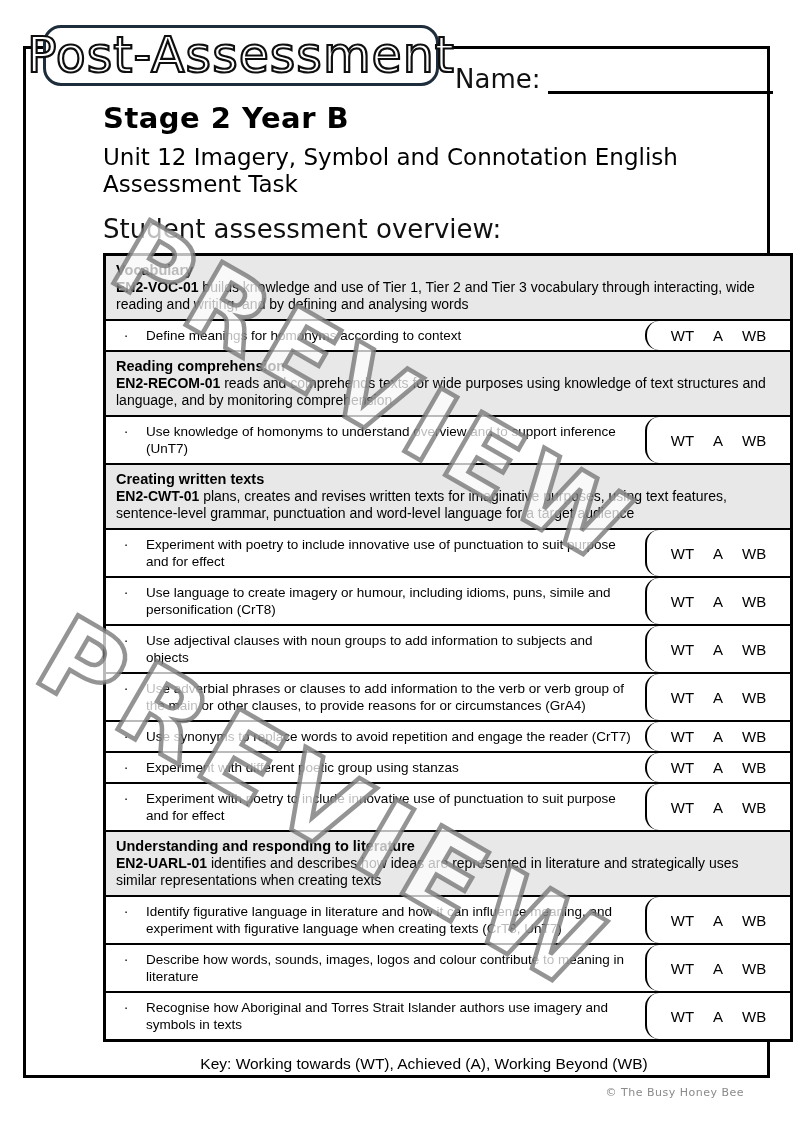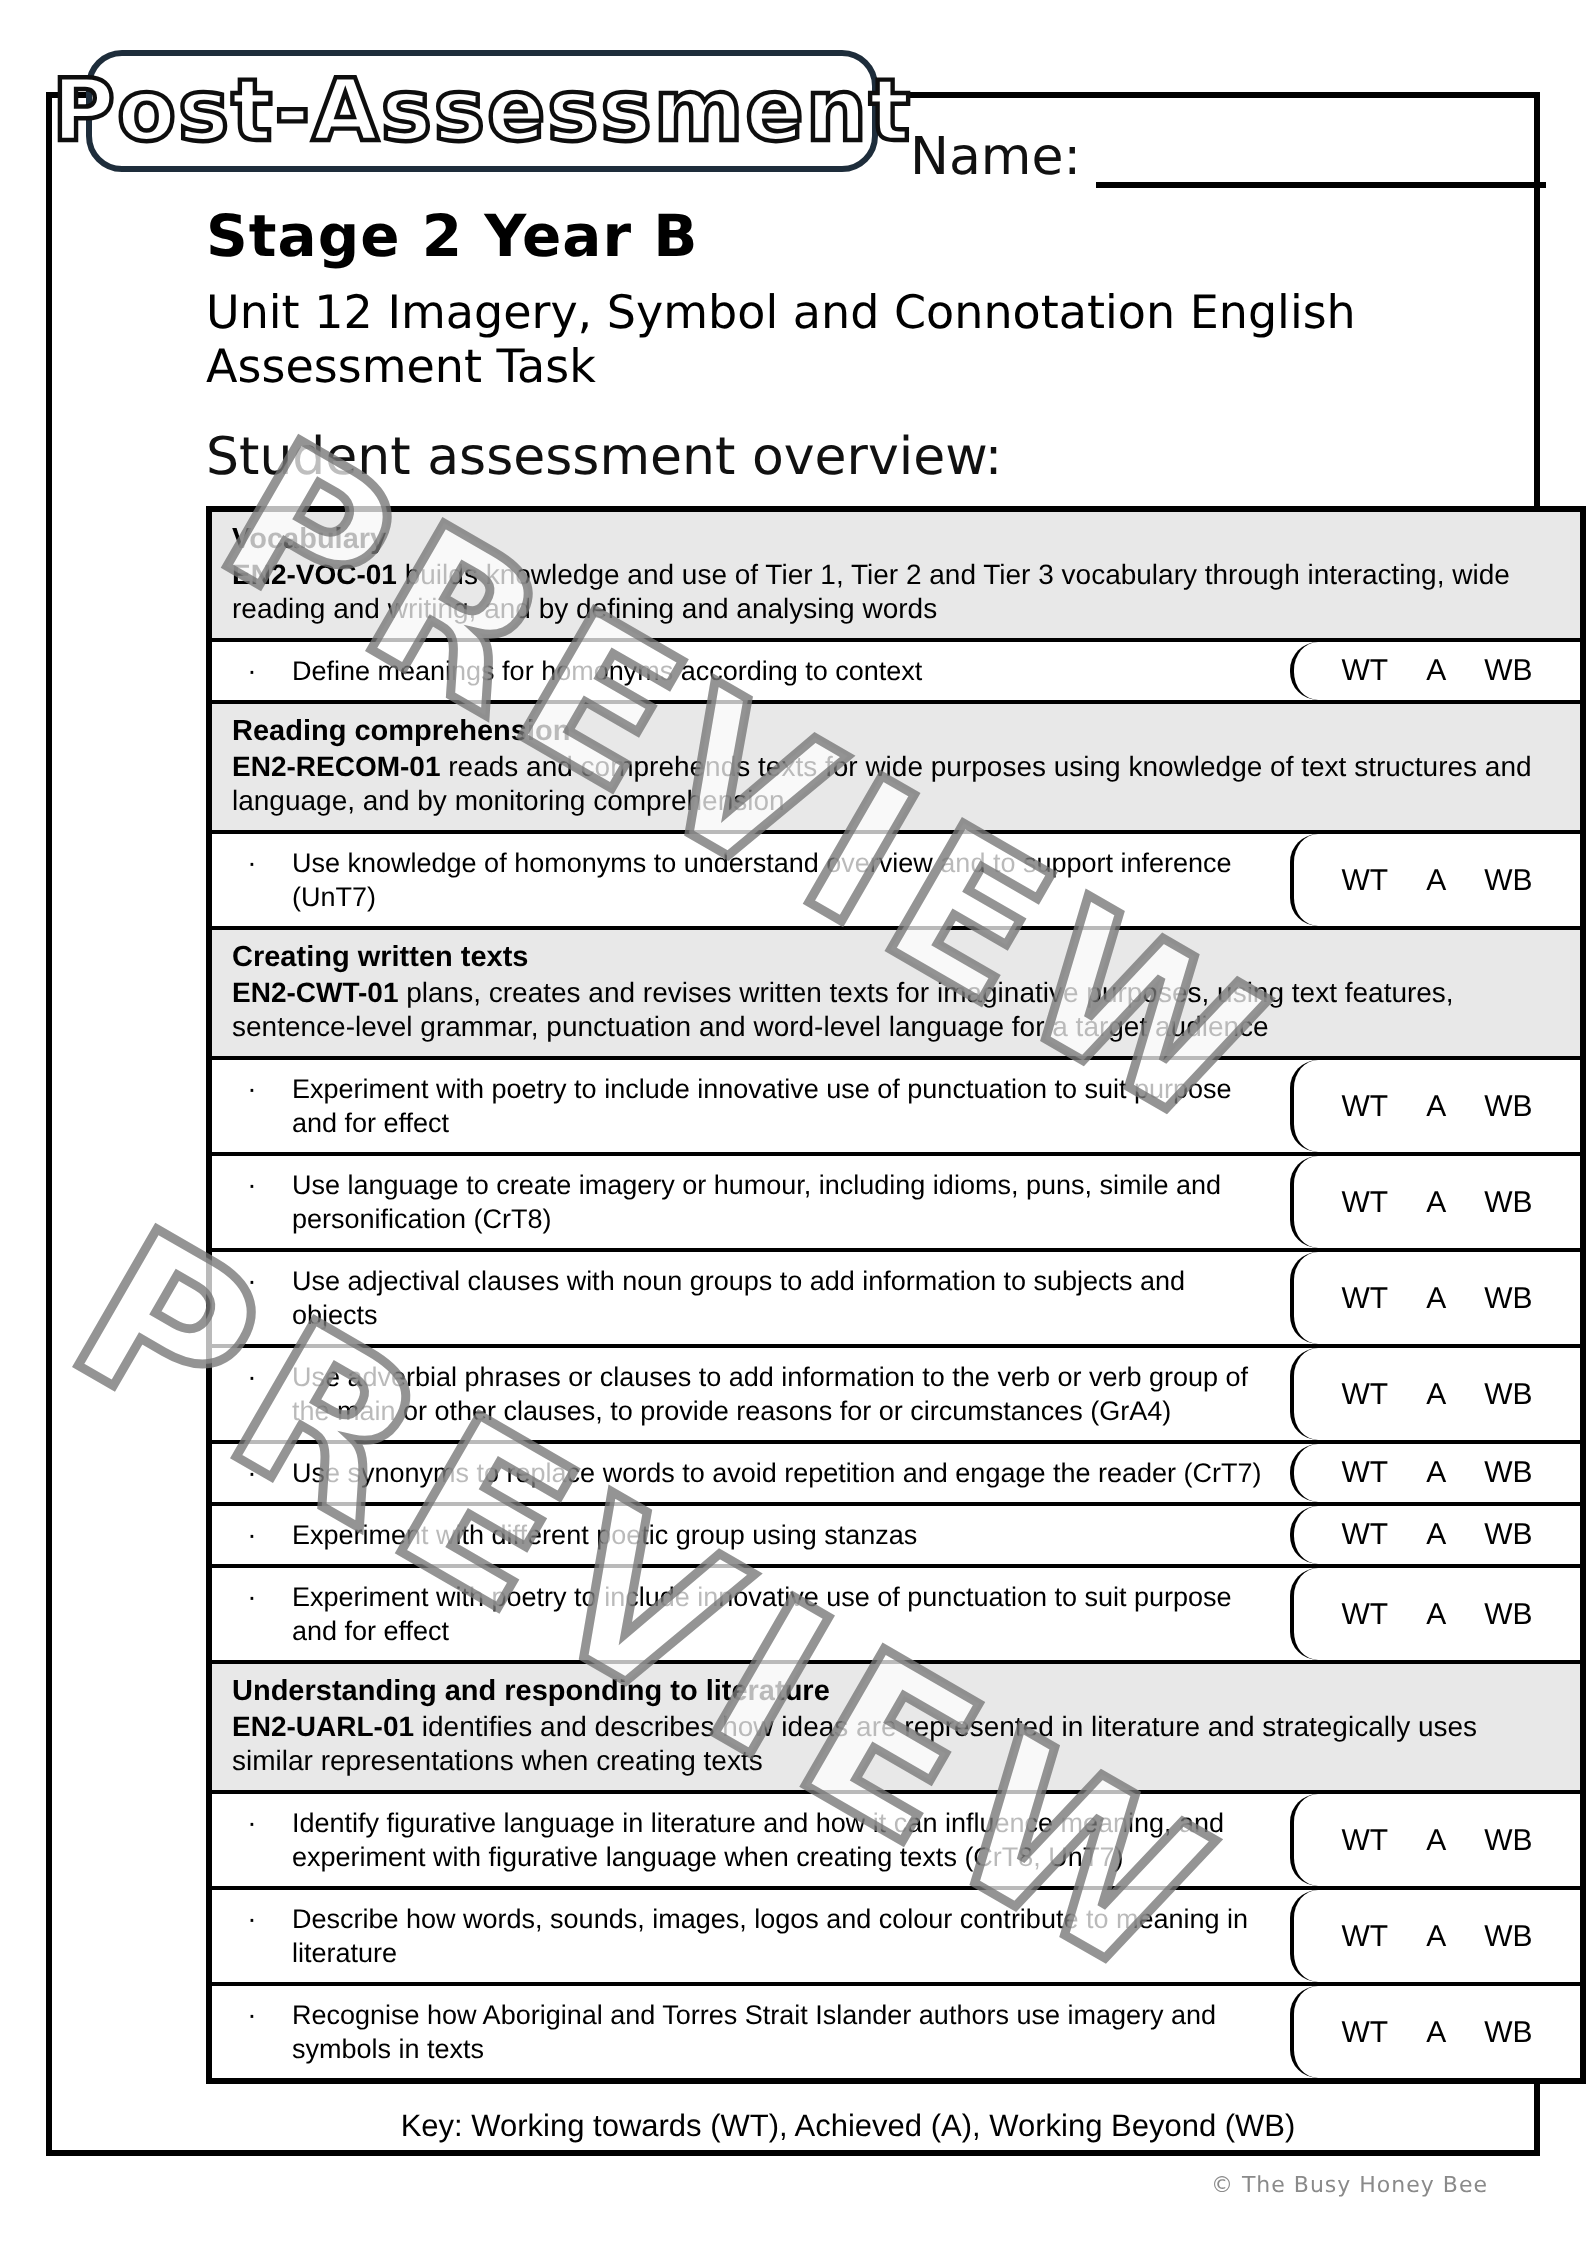--- a/index.html
+++ b/index.html
@@ -26,21 +26,21 @@
     position:absolute; left:43px; top:25px;
     width:396px; height:61px;
     background:#fff;
     border:3.5px solid #1e2d3b;
     border-radius:18px;
     display:flex; align-items:center; justify-content:center;
     z-index:3;
   }
   .badge-text {
     font-family:"DejaVu Sans", sans-serif;
-    font-weight:bold; font-size:43px; letter-spacing:1px;
+    font-weight:normal; font-size:49px; letter-spacing:1px;
     color:#fff;
     -webkit-text-stroke:2.2px #0e0e0e;
     white-space:nowrap;
   }
 
   
   .name-row {
     position:absolute; left:455px; top:64px;
     display:flex; align-items:flex-end; gap:8px;
     z-index:2;

